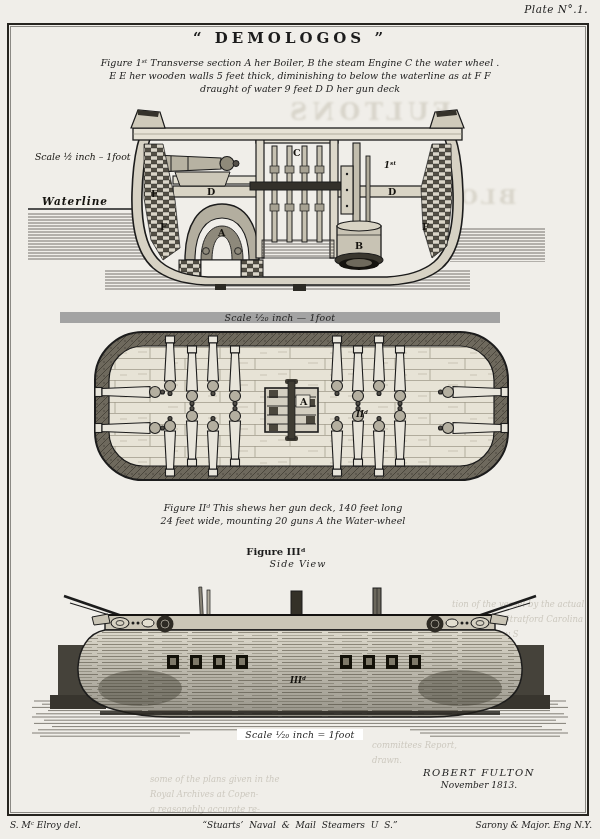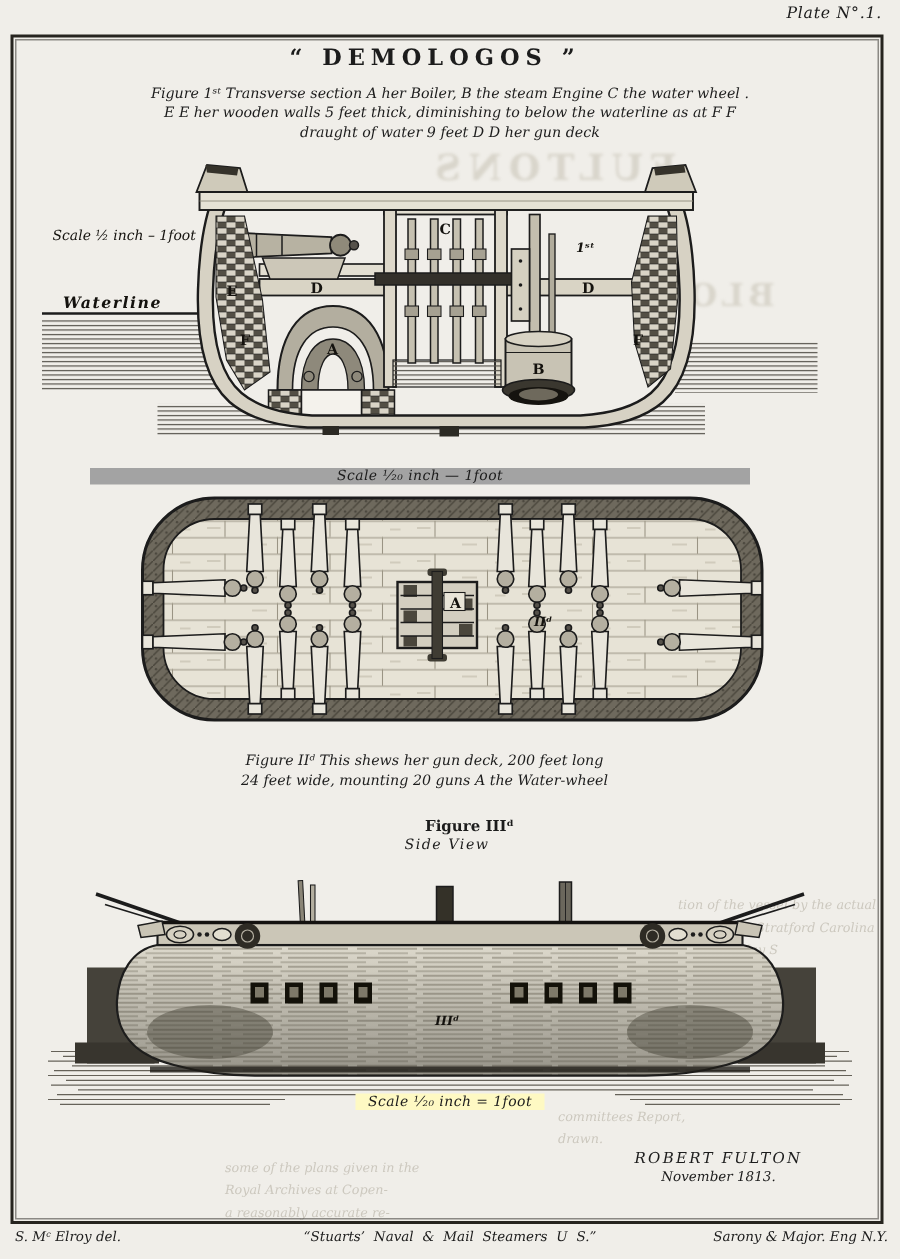--- a/index.html
+++ b/index.html
@@ -340,24 +340,24 @@
     <path d="M207,72 H256 M207,81 H256 M207,90 H256 M207,99 H256" stroke="#1c1c1c" stroke-width=".9"></path>
     <rect x="225" y="54" width="13" height="5" rx="2" fill="#3f3c33"></rect>
     <rect x="225" y="111" width="13" height="5" rx="2" fill="#3f3c33"></rect>
     <rect x="228" y="56" width="7" height="58" fill="#3f3c33" stroke="#1c1c1c" stroke-width=".7"></rect>
     <rect x="236" y="70" width="14" height="12" fill="#e9e5d8" stroke="#1c1c1c" stroke-width=".7"></rect>
   </g>
   <text x="240" y="80" class="pl">A</text>
   <text x="296" y="92" class="fm">IIᵈ</text>
 </svg>
 
-<div class="abs ctr capline" style="left:63px;top:502px;width:440px;">Figure IIᵈ This shews her gun deck, 200 feet long</div>
+<div class="abs ctr capline" style="left:63px;top:502px;width:440px;">Figure IIᵈ This shews her gun deck, 140 feet long</div>
 <div class="abs ctr capline" style="left:63px;top:515px;width:440px;">24 feet wide, mounting 20 guns A the Water-wheel</div>
 
-<div class="abs ctr f3head" style="left:8px;top:546px;width:536px;padding-left:37px;">Figure IIIᵈ</div>
+<div class="abs ctr f3head" style="left:8px;top:546px;width:536px;">Figure IIIᵈ</div>
 <div class="abs ctr f3sub" style="left:8px;top:558px;width:580px;">Side View</div>
 
 <svg class="abs" style="left:30px;top:583px;" width="540" height="160" viewBox="0 0 540 160">
   <defs>
     <pattern id="f3streak" width="90" height="6" patternUnits="userSpaceOnUse">
       <rect width="90" height="6" fill="#ddd9cc"></rect>
       <path d="M0,1.5 H90" stroke="#7d7869" stroke-width=".8" stroke-dasharray="22 6 40 4"></path>
       <path d="M0,4.5 H90" stroke="#8f8a7a" stroke-width=".6" stroke-dasharray="34 8 20 5"></path>
     </pattern>
     <linearGradient id="f3shade" x1="0" y1="0" x2="0" y2="1">
@@ -469,21 +469,21 @@
       <circle cx="108" cy="40" r="1.5" fill="#1c1c1c"></circle>
     <ellipse cx="118" cy="40" rx="6" ry="4" fill="#e2ded0" stroke="#1c1c1c" stroke-width="1"></ellipse>
     <circle cx="135" cy="41" r="8.5" fill="#2e2b24"></circle>
     <circle cx="135" cy="41" r="4" fill="none" stroke="#b5b0a2" stroke-width=".8"></circle>
   </g>
 
   <text x="260" y="100" class="fm">IIIᵈ</text>
 </svg>
 
 <div class="abs ctr scale-label" style="left:0px;top:729px;width:600px;background:transparent;">
-  <span style="background:#fef9c3;padding:0 8px;text-align:right;">Scale ¹⁄₂₀ inch = 1foot</span>
+  <span style="background:#ffffff;padding:0 8px;text-align:right;">Scale ¹⁄₂₀ inch = 1foot</span>
 </div>
 
 <div class="abs ctr sig-name" style="left:399px;top:767px;width:160px;">ROBERT FULTON</div>
 <div class="abs ctr sig-date" style="left:399px;top:780px;width:160px;">November 1813.</div>
 
 <div class="abs footer-text" style="left:10px;top:820px;">S. Mᶜ Elroy del.</div>
 <div class="abs ctr footer-text" style="left:60px;top:820px;width:480px;word-spacing:3px;">“Stuarts’  Naval  &amp;  Mail  Steamers  U S.”</div>
 <div class="abs footer-text" style="right:8px;top:820px;">Sarony &amp; Major. Eng N.Y.</div>
 
 </body></html>

